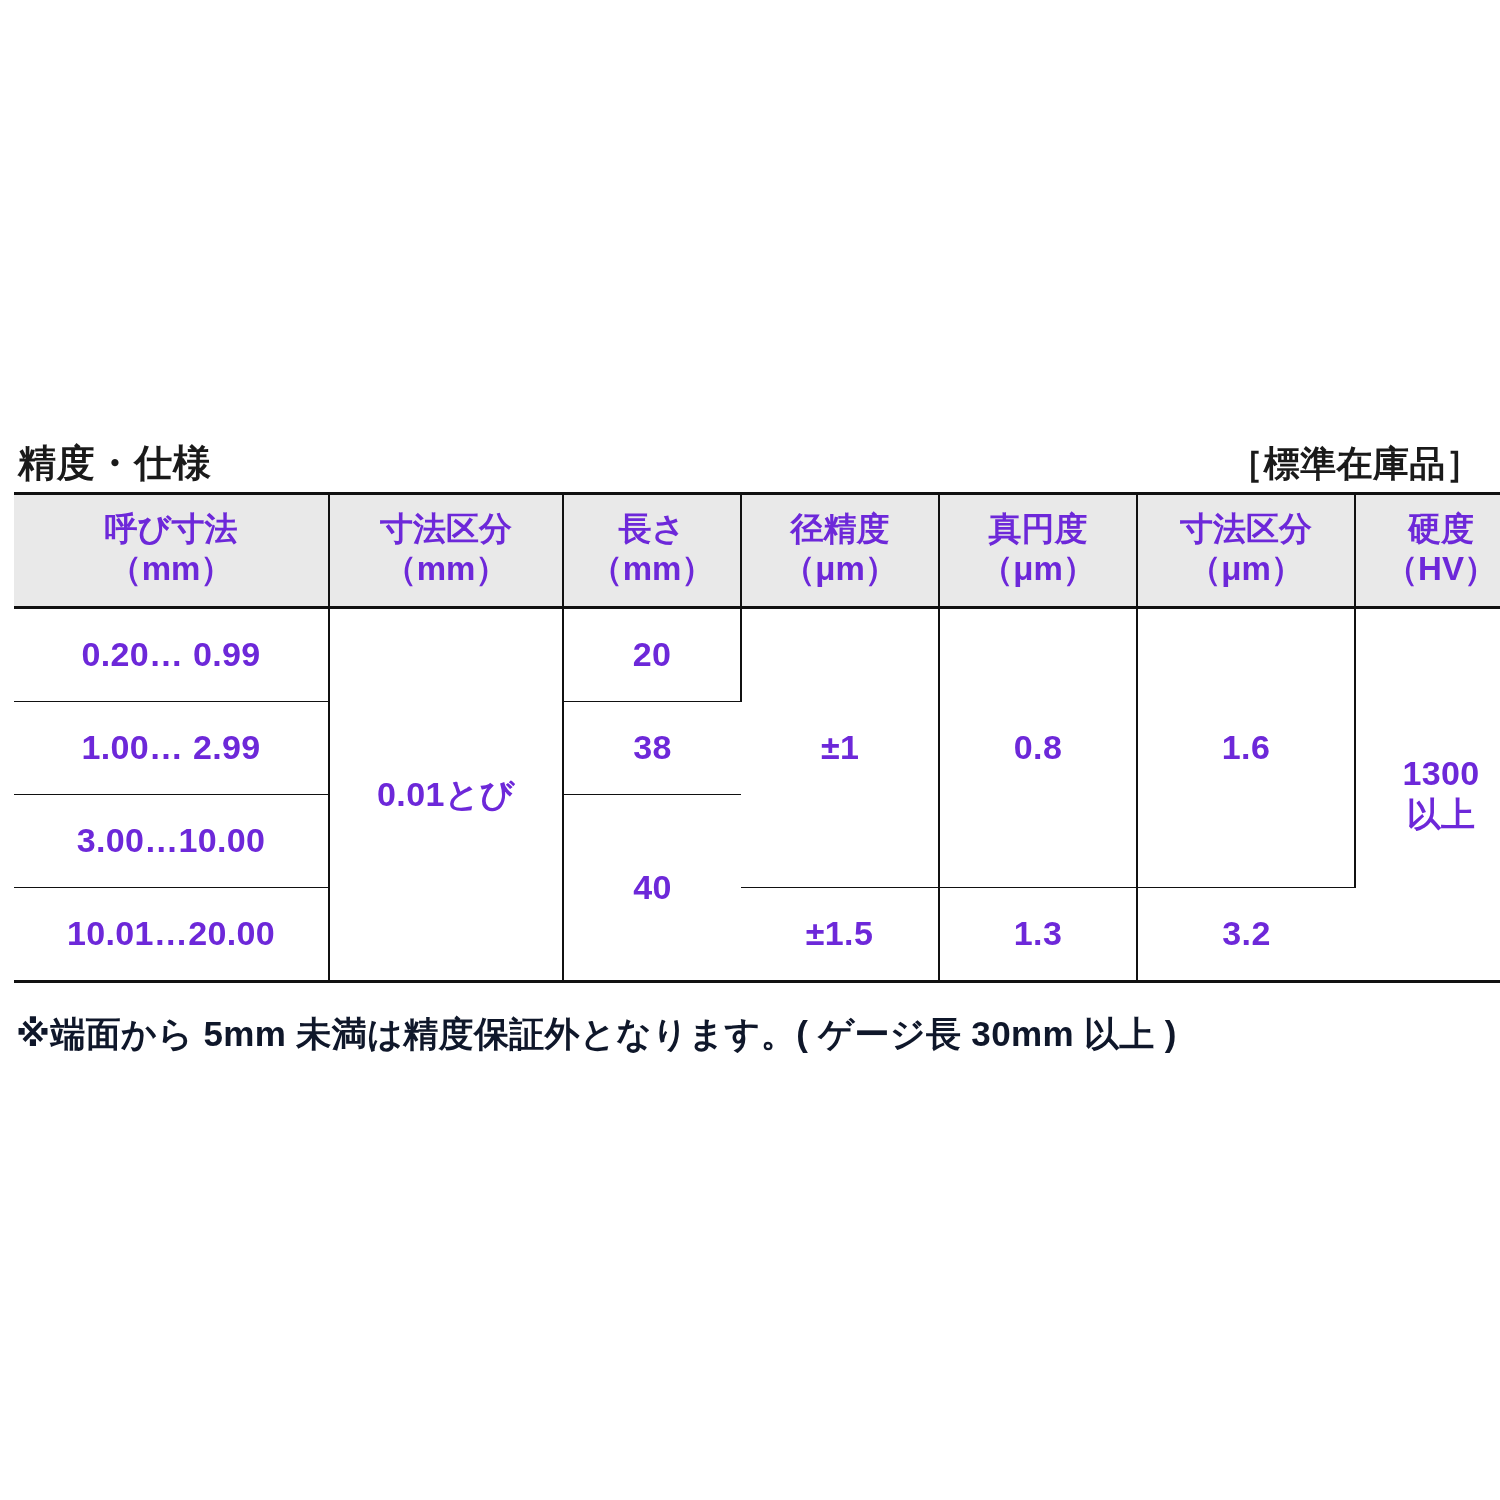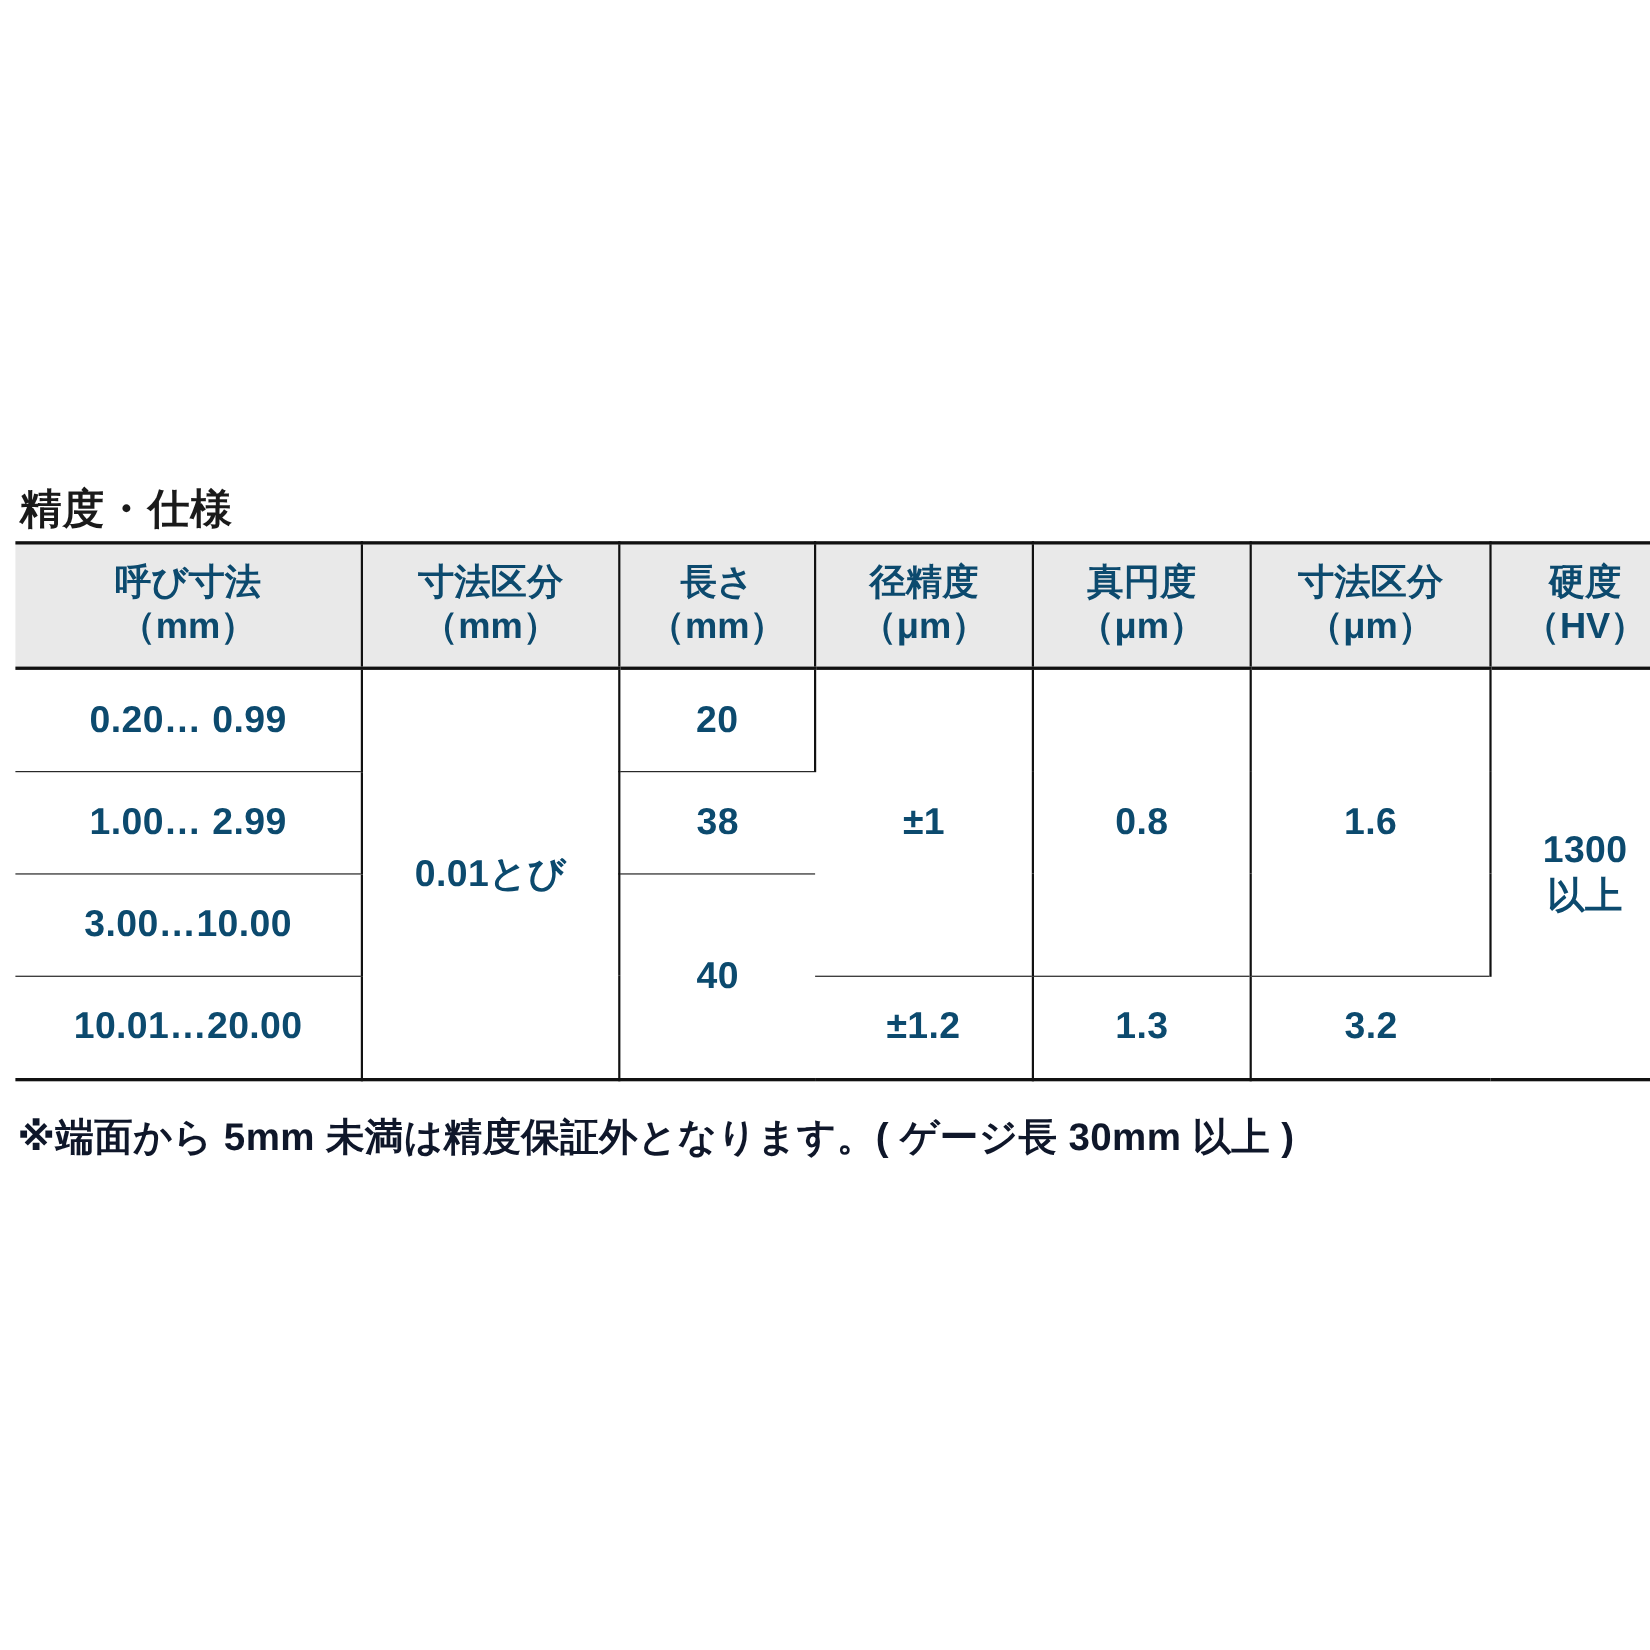--- a/index.html
+++ b/index.html
@@ -61,21 +61,21 @@
     border-top: 3px solid #111;
     border-bottom: 3px solid #111;
   }
   table.spec th,
   table.spec td {
     border-right: 2px solid #111;
     border-bottom: 1.5px solid #111;
     text-align: center;
     vertical-align: middle;
     font-weight: 700;
-    color: #0c4a6e;
+    color: #6d28d9;
   }
   table.spec th:last-child,
   table.spec td:last-child {
     border-right: none;
   }
   table.spec thead th {
     background: #e9e9e9;
     font-size: 33px;
     line-height: 1.22;
     padding: 14px 2px 16px 2px;
@@ -111,20 +111,21 @@
 </style>
 </head>
 <body>
 
 <div class="sheet">
 
   <div class="spec-block">
 
     <div class="caption-row">
       <div class="caption-title">精度・仕様</div>
+      <div class="caption-tag">［標準在庫品］</div>
     </div>
 
     <table class="spec">
       <thead>
         <tr>
           <th style="width:310px">
             <span>呼び寸法</span>
             <span class="l2">（mm）</span>
           </th>
           <th style="width:228px">
@@ -169,21 +170,21 @@
         <tr>
           <td>1.00… 2.99</td>
           <td>38</td>
         </tr>
         <tr>
           <td>3.00…10.00</td>
           <td rowspan="2">40</td>
         </tr>
         <tr>
           <td>10.01…20.00</td>
-          <td>±1.2</td>
+          <td>±1.5</td>
           <td>1.3</td>
           <td>3.2</td>
         </tr>
       </tbody>
     </table>
 
   </div>
 
   <div class="footnote">※端面から 5mm 未満は精度保証外となります。( ゲージ長 30mm 以上 )</div>
 

